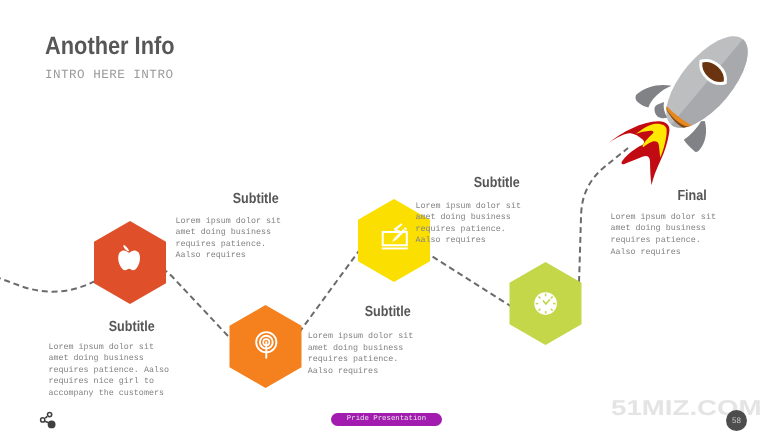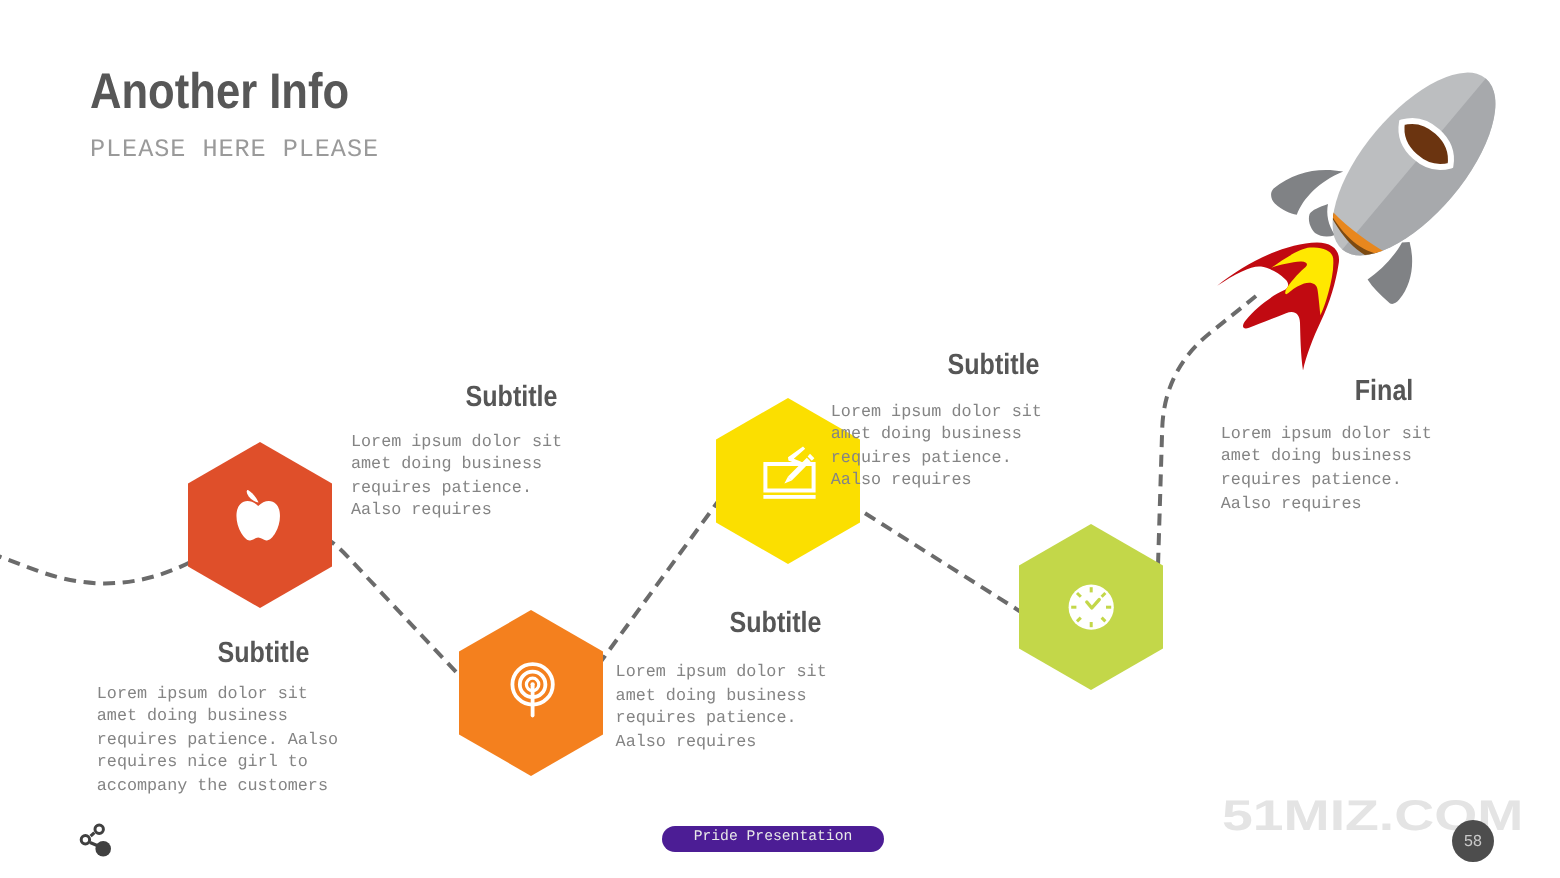--- a/index.html
+++ b/index.html
@@ -15,36 +15,36 @@
           font-family:"Liberation Mono",monospace;}
 
   svg.layer{position:absolute;left:0;top:0;width:780px;height:439px;}
 
   .hx-title{position:absolute;font-size:14.6px;font-weight:700;color:#565656;text-align:center;
             white-space:nowrap;}
   .hx-title > span{display:inline-block;transform:scaleX(0.86);}
   .hx-body{position:absolute;font-size:8.4px;color:#848484;text-align:left;
            font-family:"Liberation Mono",monospace;line-height:11.6px;white-space:pre-line;}
 
-  .badge{position:absolute;left:331px;top:413px;width:111px;height:13px;background:#4c1d95;
+  .badge{position:absolute;left:331px;top:413px;width:111px;height:13px;background:#a21caf;
          border-radius:6.5px;color:#e9e9e9;font-size:7.35px;text-align:center;line-height:13.5px;
          font-family:"Liberation Mono",monospace;}
   .wm{position:absolute;left:611px;top:396px;font-size:21.5px;font-weight:700;color:#e4e4e4;
       letter-spacing:0px;transform:scaleX(1.287);transform-origin:0 50%;white-space:nowrap;}
   .pagenum{position:absolute;left:726px;top:409.5px;width:21px;height:21px;border-radius:50%;
            background:#4d4d4d;color:#c9c9c9;font-size:8px;text-align:center;line-height:21px;
            font-family:"Liberation Sans",sans-serif;}
 </style>
 </head>
 <body>
 
 <div class="slide">
 
   <div class="title">Another Info</div>
-  <div class="kicker">PLEASE HERE PLEASE</div>
+  <div class="kicker">INTRO HERE INTRO</div>
 
   <svg class="layer" viewBox="0 0 780 439">
 
     <path fill="none" stroke="#6B6B6B" stroke-width="2.0" stroke-dasharray="6.0 3.8" stroke-linecap="butt" d="M -60.0 256.0 L 18.6 285.3 Q 58.0 300.0 95.4 280.9 L 119.7 268.5 Q 150.0 253.0 173.3 277.8 L 237.8 346.4 Q 266.6 377.0 291.4 343.1 L 358.0 252.1 Q 379.3 223.0 409.7 242.2 L 522.1 313.3 Q 577.0 348.0 579.0 283.0 L 581.1 214.5 Q 582.0 185.0 605.0 166.5 L 628.0 148.0"></path>
 
     <g>
       <polygon points="130,221 166,241.8 166,283.2 130,304 94,283.2 94,241.8" fill="#DF4F2A"></polygon>
       <g fill="#ffffff">
         <path d="M129.1 253.0 c -2.6 -2.6 -6.4 -3.6 -9.0 -0.9 c -2.9 3.0 -2.2 10.0 0.5 14.4 c 1.4 2.3 3.0 3.9 4.5 3.7 c 1.5 -0.2 2.6 -1.5 4.0 -1.5 c 1.4 0 2.5 1.3 4.0 1.5 c 1.6 0.2 3.2 -1.4 4.6 -3.8 c 2.6 -4.4 3.3 -11.3 0.4 -14.3 c -2.6 -2.7 -6.4 -1.7 -9.0 0.9 Z"></path>
         <path d="M124.0 245.0 C 126.0 246.2 128.2 248.6 129.3 251.3 C 126.9 251.0 124.6 249.2 123.6 246.9 C 123.2 245.8 123.3 245.0 124.0 245.0 Z"></path>

